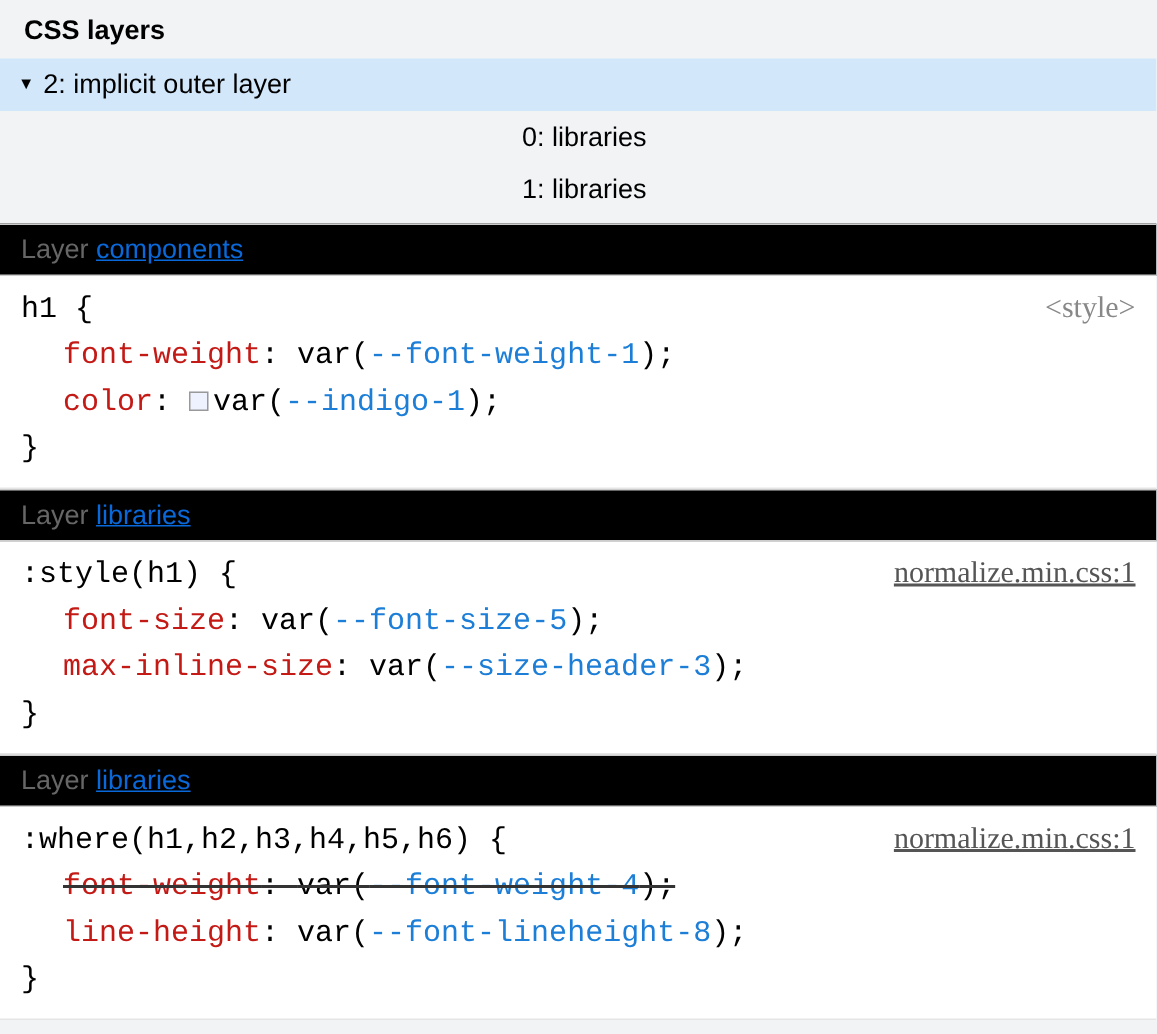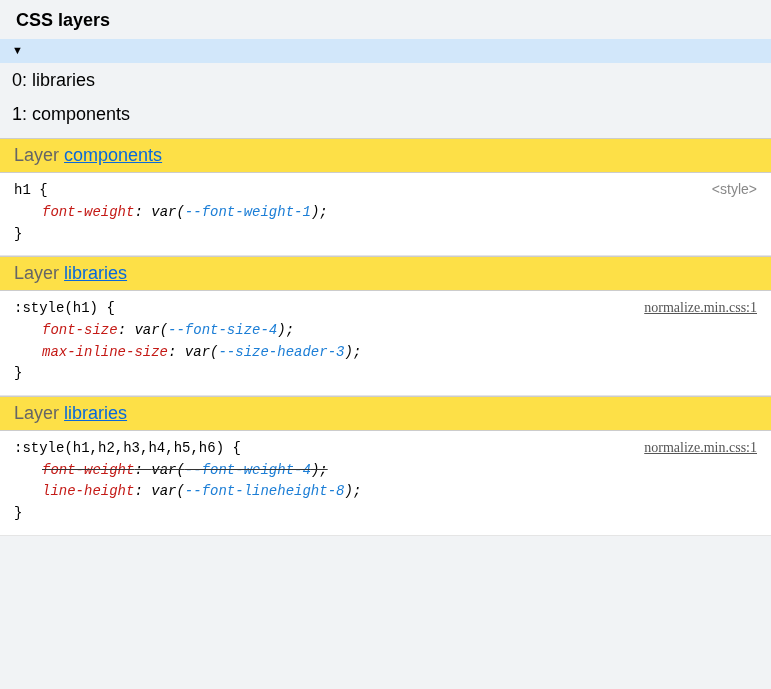--- a/index.html
+++ b/index.html
@@ -33,60 +33,61 @@
   .tree-row.selected {
     background: #d2e7fa;
   }
   .disclosure {
     font-size: 11px;
     margin-right: 6px;
     cursor: pointer;
     user-select: none;
   }
   .tree-child {
+    justify-content: center;
   }
   .layer-header {
-    background: #fde047;
+    background: #000000;
     border-top: 1px solid #ccc;
     border-bottom: 1px solid #ccc;
     padding: 6px 14px;
     color: #666;
     font-size: 18px;
   }
   .layer-header a {
     color: #0969da;
     text-decoration: underline;
     cursor: pointer;
   }
   .rule {
     background: #fff;
     padding: 6px 14px 10px 14px;
     font-family: Menlo, Consolas, "Courier New", monospace;
-    font-size: 14px;
+    font-size: 20px;
     line-height: 1.55;
     position: relative;
     border-bottom: 1px solid #e5e5e5;
   }
   .rule-top {
     display: flex;
     justify-content: space-between;
     align-items: baseline;
   }
   .source-link {
     color: #555;
     text-decoration: underline;
     cursor: pointer;
     font-family: Liberation Serif, serif;
   }
   .source-tag {
     color: #888;
-    font-family: Liberation Sans, sans-serif;
+    font-family: Liberation Serif, serif;
   }
   .selector { color: #000; }
-  .decl { padding-left: 28px; font-style: italic; }
+  .decl { padding-left: 28px; }
   .prop { color: #c41a16; }
   .func { color: #000; }
   .varname { color: #1c7ed6; }
   .punct { color: #000; }
   .swatch {
     display: inline-block;
     width: 13px;
     height: 13px;
     border: 1px solid #999;
     background: #eef2ff;
@@ -101,76 +102,80 @@
 </head>
 <body>
 
 <div class="panel">
 
   <div class="header">CSS layers</div>
 
   <div class="tree">
     <div class="tree-row selected">
       <span class="disclosure">▼</span>
+      <span>2: implicit outer layer</span>
     </div>
     <div class="tree-row tree-child">
       <span>0: libraries</span>
     </div>
     <div class="tree-row tree-child">
-      <span>1: components</span>
+      <span>1: libraries</span>
     </div>
   </div>
 
   <div class="layer-header">
     <span>Layer</span>
     <a>components</a>
   </div>
   <div class="rule">
     <div class="rule-top">
       <span>
         <span class="selector">h1</span>
         <span class="punct">{</span>
       </span>
       <span class="source-tag">&lt;style&gt;</span>
     </div>
     <div class="decl">
       <span class="prop">font-weight</span><span class="punct">: </span><span class="func">var(</span><span class="varname">--font-weight-1</span><span class="punct">);</span>
     </div>
+    <div class="decl">
+      <span class="prop">color</span><span class="punct">: </span><span class="swatch"></span><span class="func">var(</span><span class="varname">--indigo-1</span><span class="punct">);</span>
+    </div>
     <div><span class="punct">}</span></div>
   </div>
 
   <div class="layer-header">
     <span>Layer</span>
     <a>libraries</a>
   </div>
   <div class="rule">
     <div class="rule-top">
       <span>
         <span class="selector">:style(h1)</span>
         <span class="punct">{</span>
       </span>
       <span class="source-link">normalize.min.css:1</span>
     </div>
     <div class="decl">
-      <span class="prop">font-size</span><span class="punct">: </span><span class="func">var(</span><span class="varname">--font-size-4</span><span class="punct">);</span>
+      <span class="prop">font-size</span><span class="punct">: </span><span class="func">var(</span><span class="varname">--font-size-5</span><span class="punct">);</span>
     </div>
     <div class="decl">
       <span class="prop">max-inline-size</span><span class="punct">: </span><span class="func">var(</span><span class="varname">--size-header-3</span><span class="punct">);</span>
     </div>
     <div><span class="punct">}</span></div>
   </div>
 
   <div class="layer-header">
     <span>Layer</span>
     <a>libraries</a>
   </div>
   <div class="rule">
     <div class="rule-top">
       <span>
-        <span class="selector">:style(h1,h2,h3,h4,h5,h6)</span>
+        <span class="selector">:where(h1,h2,h3,h4,h5,h6)</span>
         <span class="punct">{</span>
       </span>
       <span class="source-link">normalize.min.css:1</span>
     </div>
     <div class="decl struck">
       <span class="prop">font-weight</span><span class="punct">: </span><span class="func">var(</span><span class="varname">--font-weight-4</span><span class="punct">);</span>
     </div>
     <div class="decl">
       <span class="prop">line-height</span><span class="punct">: </span><span class="func">var(</span><span class="varname">--font-lineheight-8</span><span class="punct">);</span>
     </div>

